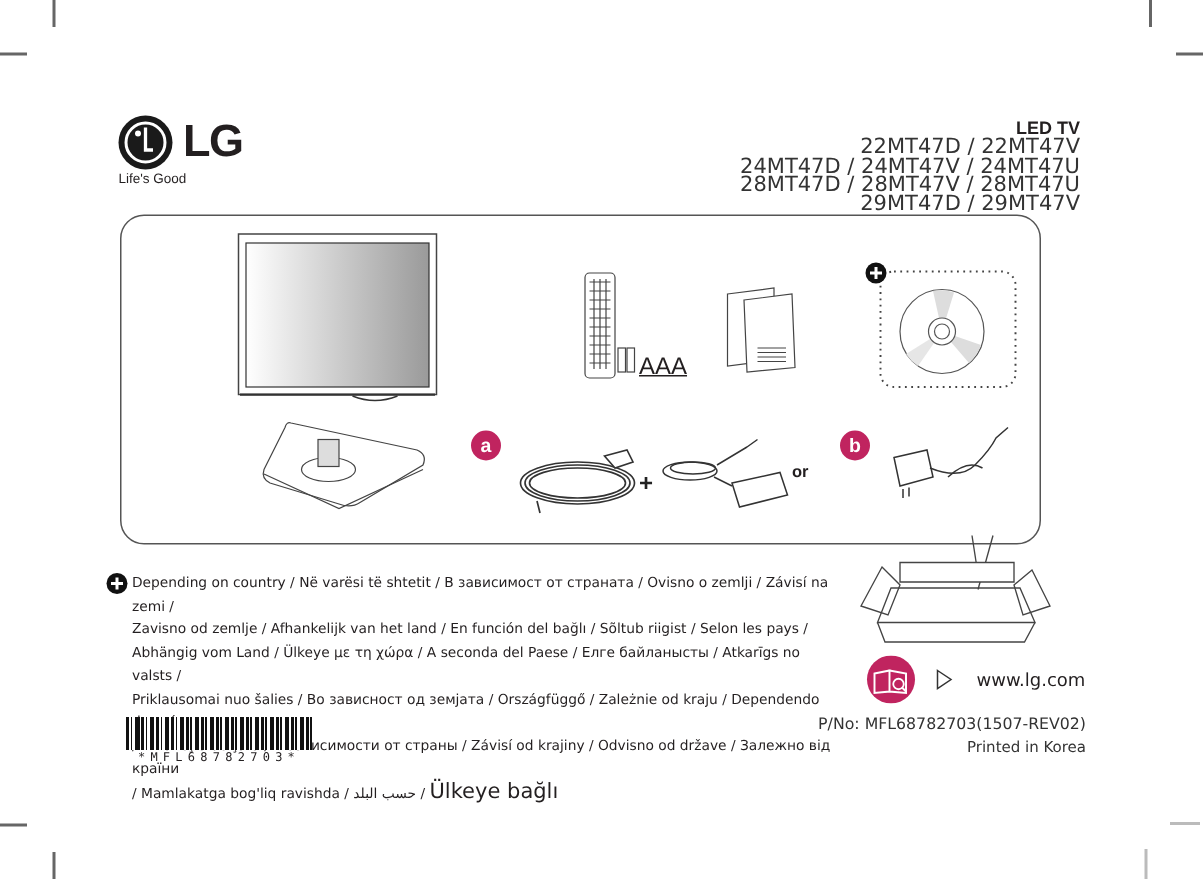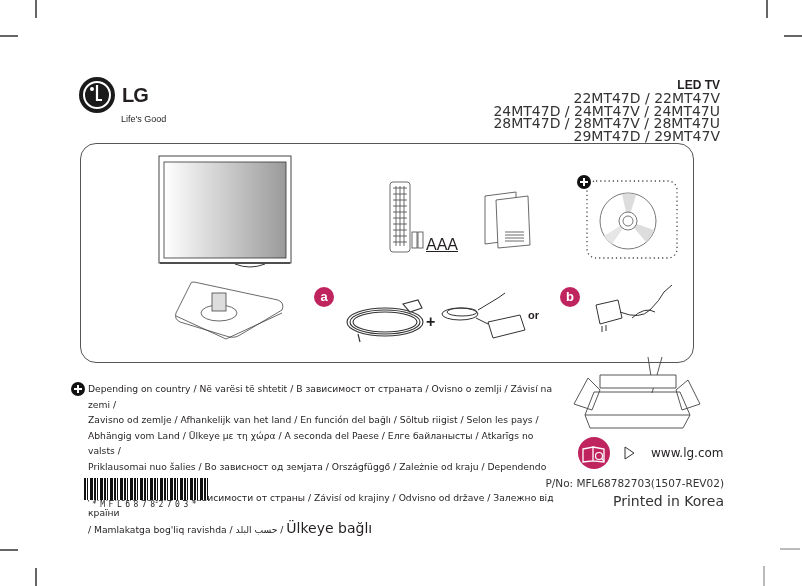--- a/index.html
+++ b/index.html
@@ -1,36 +1,36 @@
 <!DOCTYPE html>
 <html><head>
 <meta charset="utf-8">
 <style>
   html,body{margin:0;padding:0;background:#fff;}
   body{width:802px;height:586px;position:relative;overflow:hidden;font-family:"DejaVu Sans","Liberation Sans",sans-serif;color:#231f20;}
   .crop{position:absolute;background:#666;}
   .logo{position:absolute;left:79px;top:77px;display:flex;align-items:center;}
   .logo-circle{width:36px;height:36px;border-radius:50%;background:#1a1a1a;position:relative;}
-  .logo-text{font-family:"Liberation Sans",sans-serif;font-weight:bold;font-size:20px;margin-left:7px;letter-spacing:-1px;line-height:30px;}
-  .tagline{position:absolute;left:79px;top:114px;font-size:9px;font-family:"Liberation Sans",sans-serif;margin-left:42px;}
+  .logo-text{font-family:"Liberation Sans",sans-serif;font-weight:bold;font-size:30px;margin-left:7px;letter-spacing:-1px;line-height:30px;}
+  .tagline{position:absolute;left:79px;top:114px;font-size:9px;font-family:"Liberation Sans",sans-serif;}
   .title-block{position:absolute;right:82px;top:78px;text-align:right;}
   .title{font-weight:bold;font-size:12px;font-family:"Liberation Sans",sans-serif;}
   .models div{font-size:14px;line-height:12.5px;color:#333;font-family:"DejaVu Sans",sans-serif;}
   .panel{position:absolute;left:80px;top:143px;width:612px;height:218px;border:1.5px solid #555;border-radius:16px;}
   .badge{position:absolute;width:20px;height:20px;border-radius:50%;background:#c0245f;color:#fff;font-weight:bold;font-size:13px;text-align:center;line-height:19px;font-family:"Liberation Sans",sans-serif;}
   .or{position:absolute;left:528px;top:309px;font-weight:bold;font-size:11px;font-family:"Liberation Sans",sans-serif;}
   .aaa{position:absolute;left:426px;top:236px;font-size:16px;font-family:"Liberation Sans",sans-serif;text-decoration:underline;}
   .note{position:absolute;left:88px;top:381px;width:470px;font-size:9.2px;line-height:15.5px;font-family:"DejaVu Sans",sans-serif;}
   .note .big{font-size:14px;font-weight:normal;}
   .plus-icon{position:absolute;width:14px;height:14px;border-radius:50%;background:#111;}
   .plus-icon:before{content:"";position:absolute;left:3px;top:6px;width:8px;height:2px;background:#fff;}
   .plus-icon:after{content:"";position:absolute;left:6px;top:3px;width:2px;height:8px;background:#fff;}
   .www{position:absolute;left:651px;top:446px;font-size:12px;font-family:"DejaVu Sans",sans-serif;}
   .pno{position:absolute;right:78px;top:477px;font-size:10.5px;color:#333;font-family:"DejaVu Sans",sans-serif;}
-  .printed{position:absolute;right:78px;top:493px;font-size:14px;color:#333;font-family:"DejaVu Sans",sans-serif;}
+  .printed{position:absolute;right:78px;top:493px;font-size:10px;color:#333;font-family:"DejaVu Sans",sans-serif;}
   .barcode{position:absolute;left:84px;top:478px;width:124px;height:22px;background:repeating-linear-gradient(90deg,#111 0 2px,#fff 2px 3px,#111 3px 4px,#fff 4px 6px,#111 6px 9px,#fff 9px 10px);}
   .barcode-text{position:absolute;left:84px;top:500px;width:124px;text-align:center;font-size:8px;letter-spacing:3.5px;font-family:"DejaVu Sans Mono",monospace;}
 </style>
 </head>
 <body>
 
 <div class="crop" style="left:35px;top:0;width:1.5px;height:18px;"></div>
 <div class="crop" style="left:0;top:35px;width:18px;height:1.5px;"></div>
 <div class="crop" style="left:766px;top:0;width:1.5px;height:18px;"></div>
 <div class="crop" style="left:784px;top:35px;width:18px;height:1.5px;"></div>

